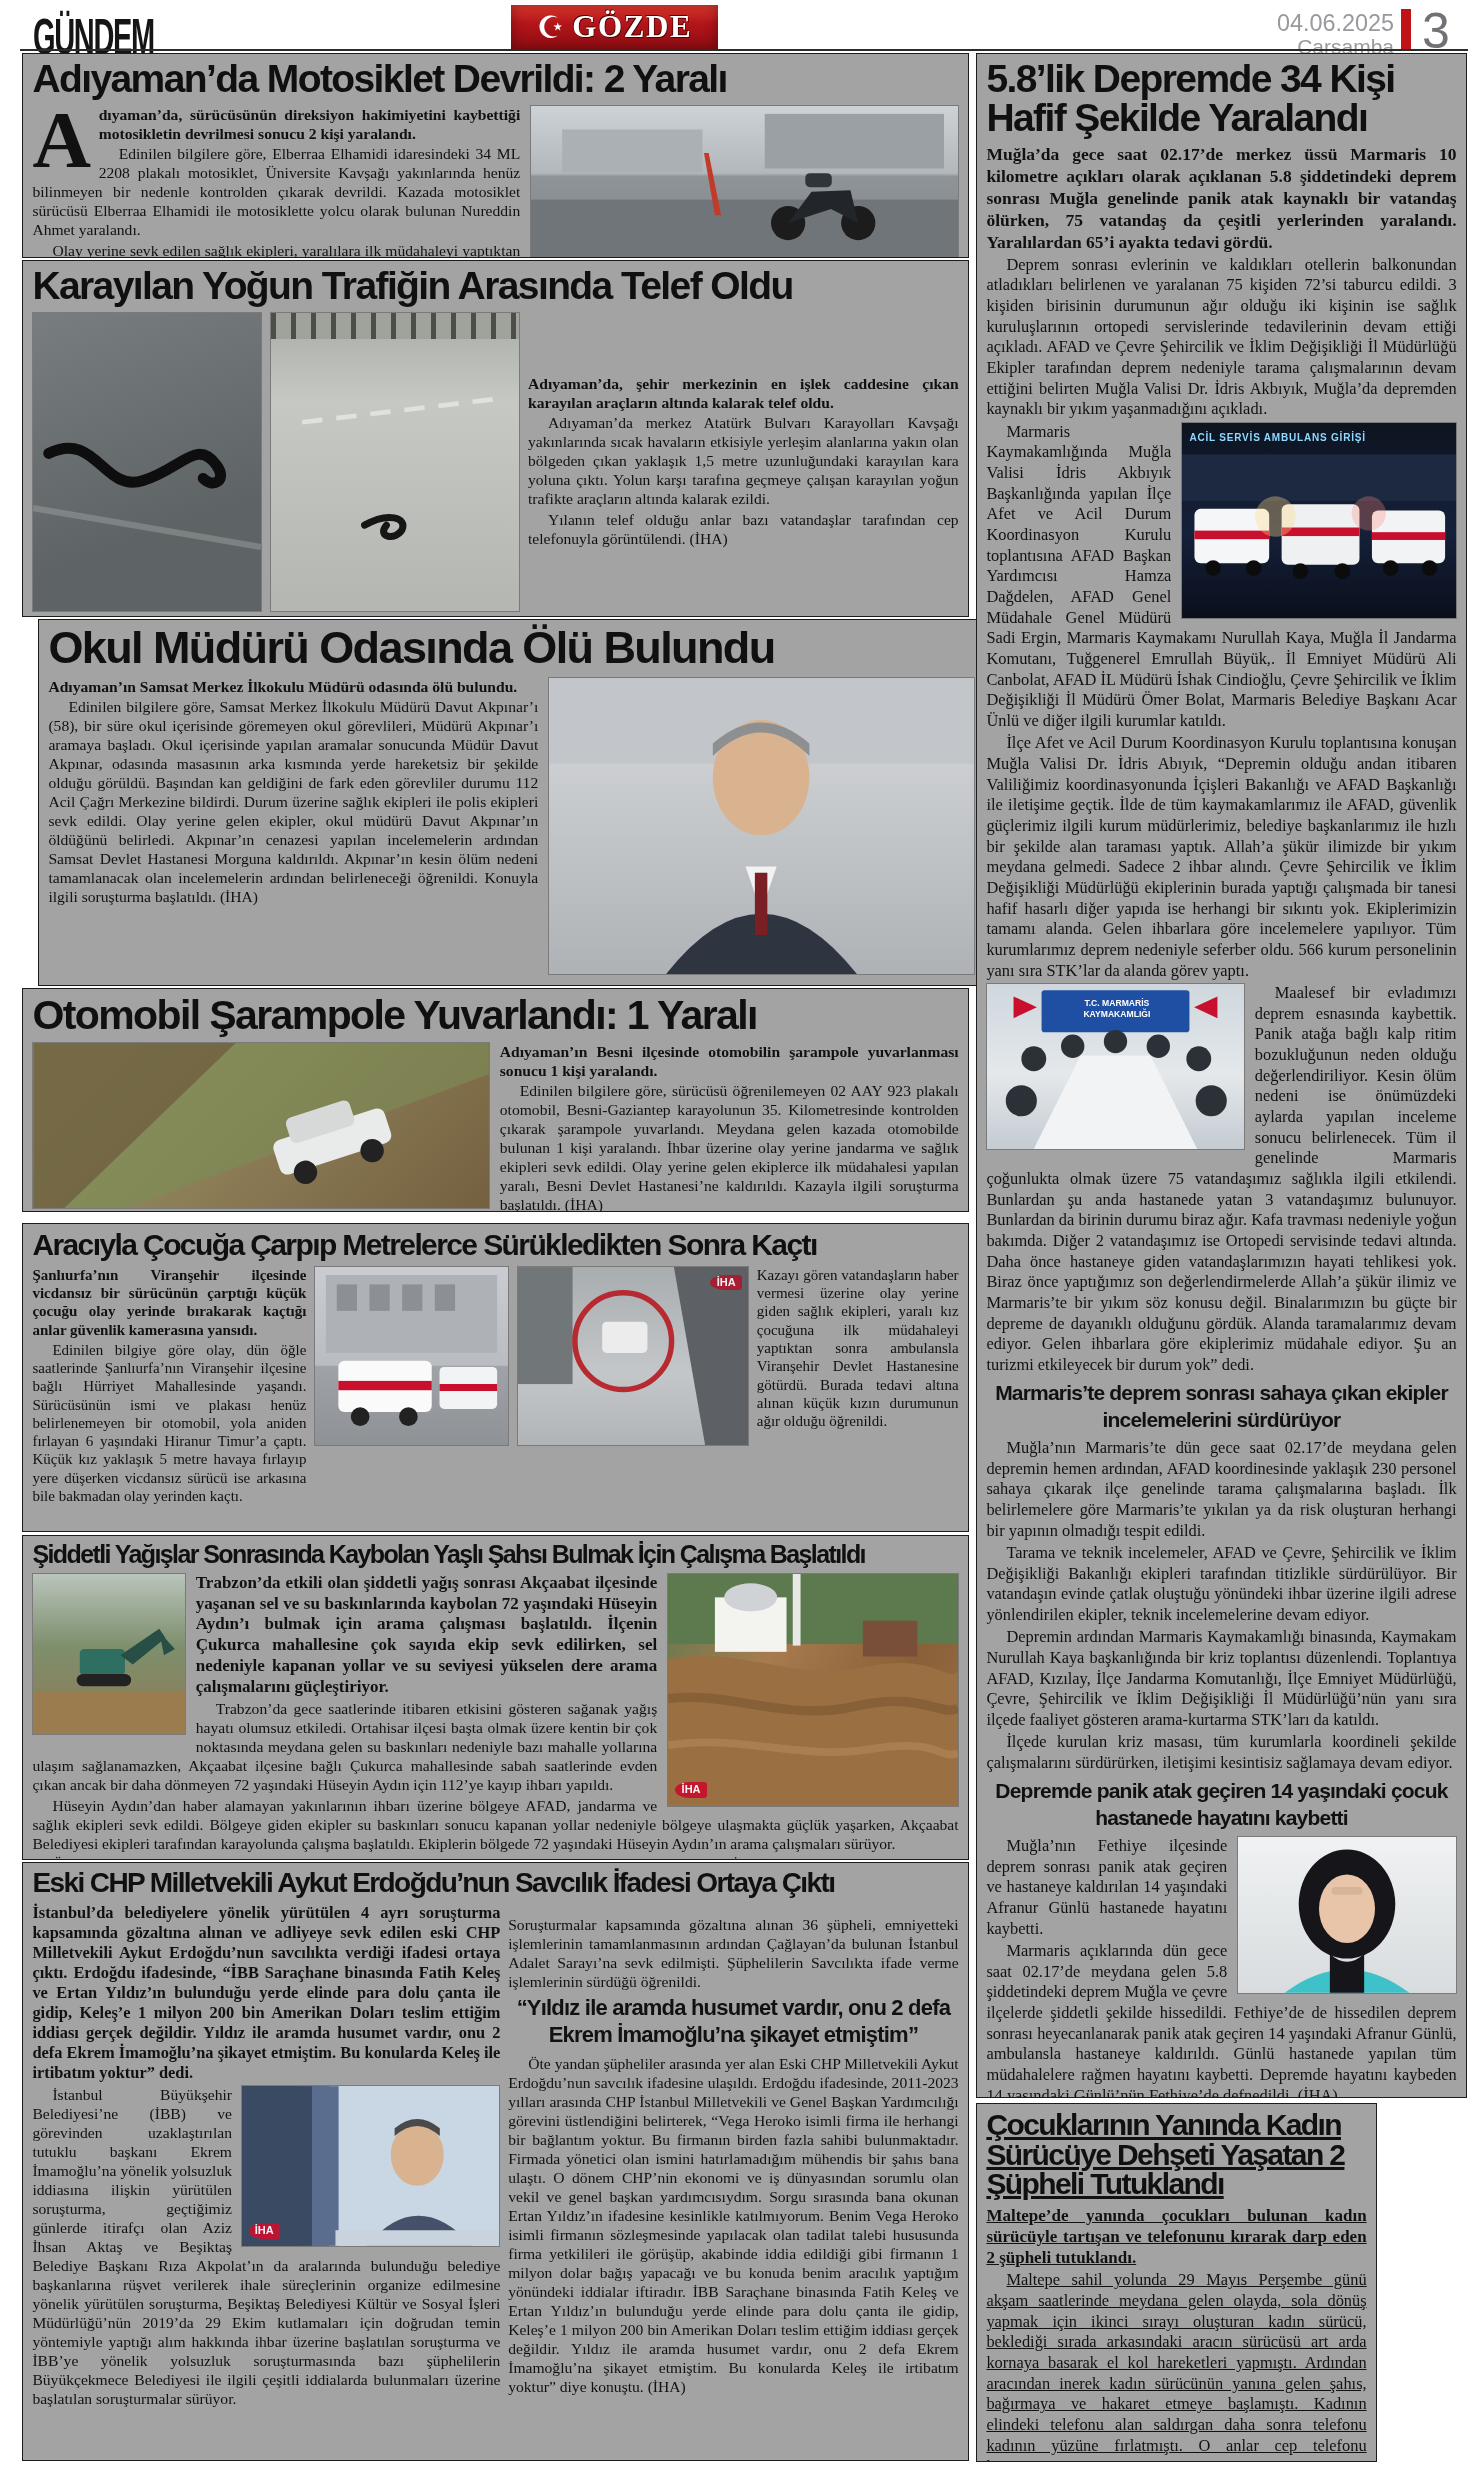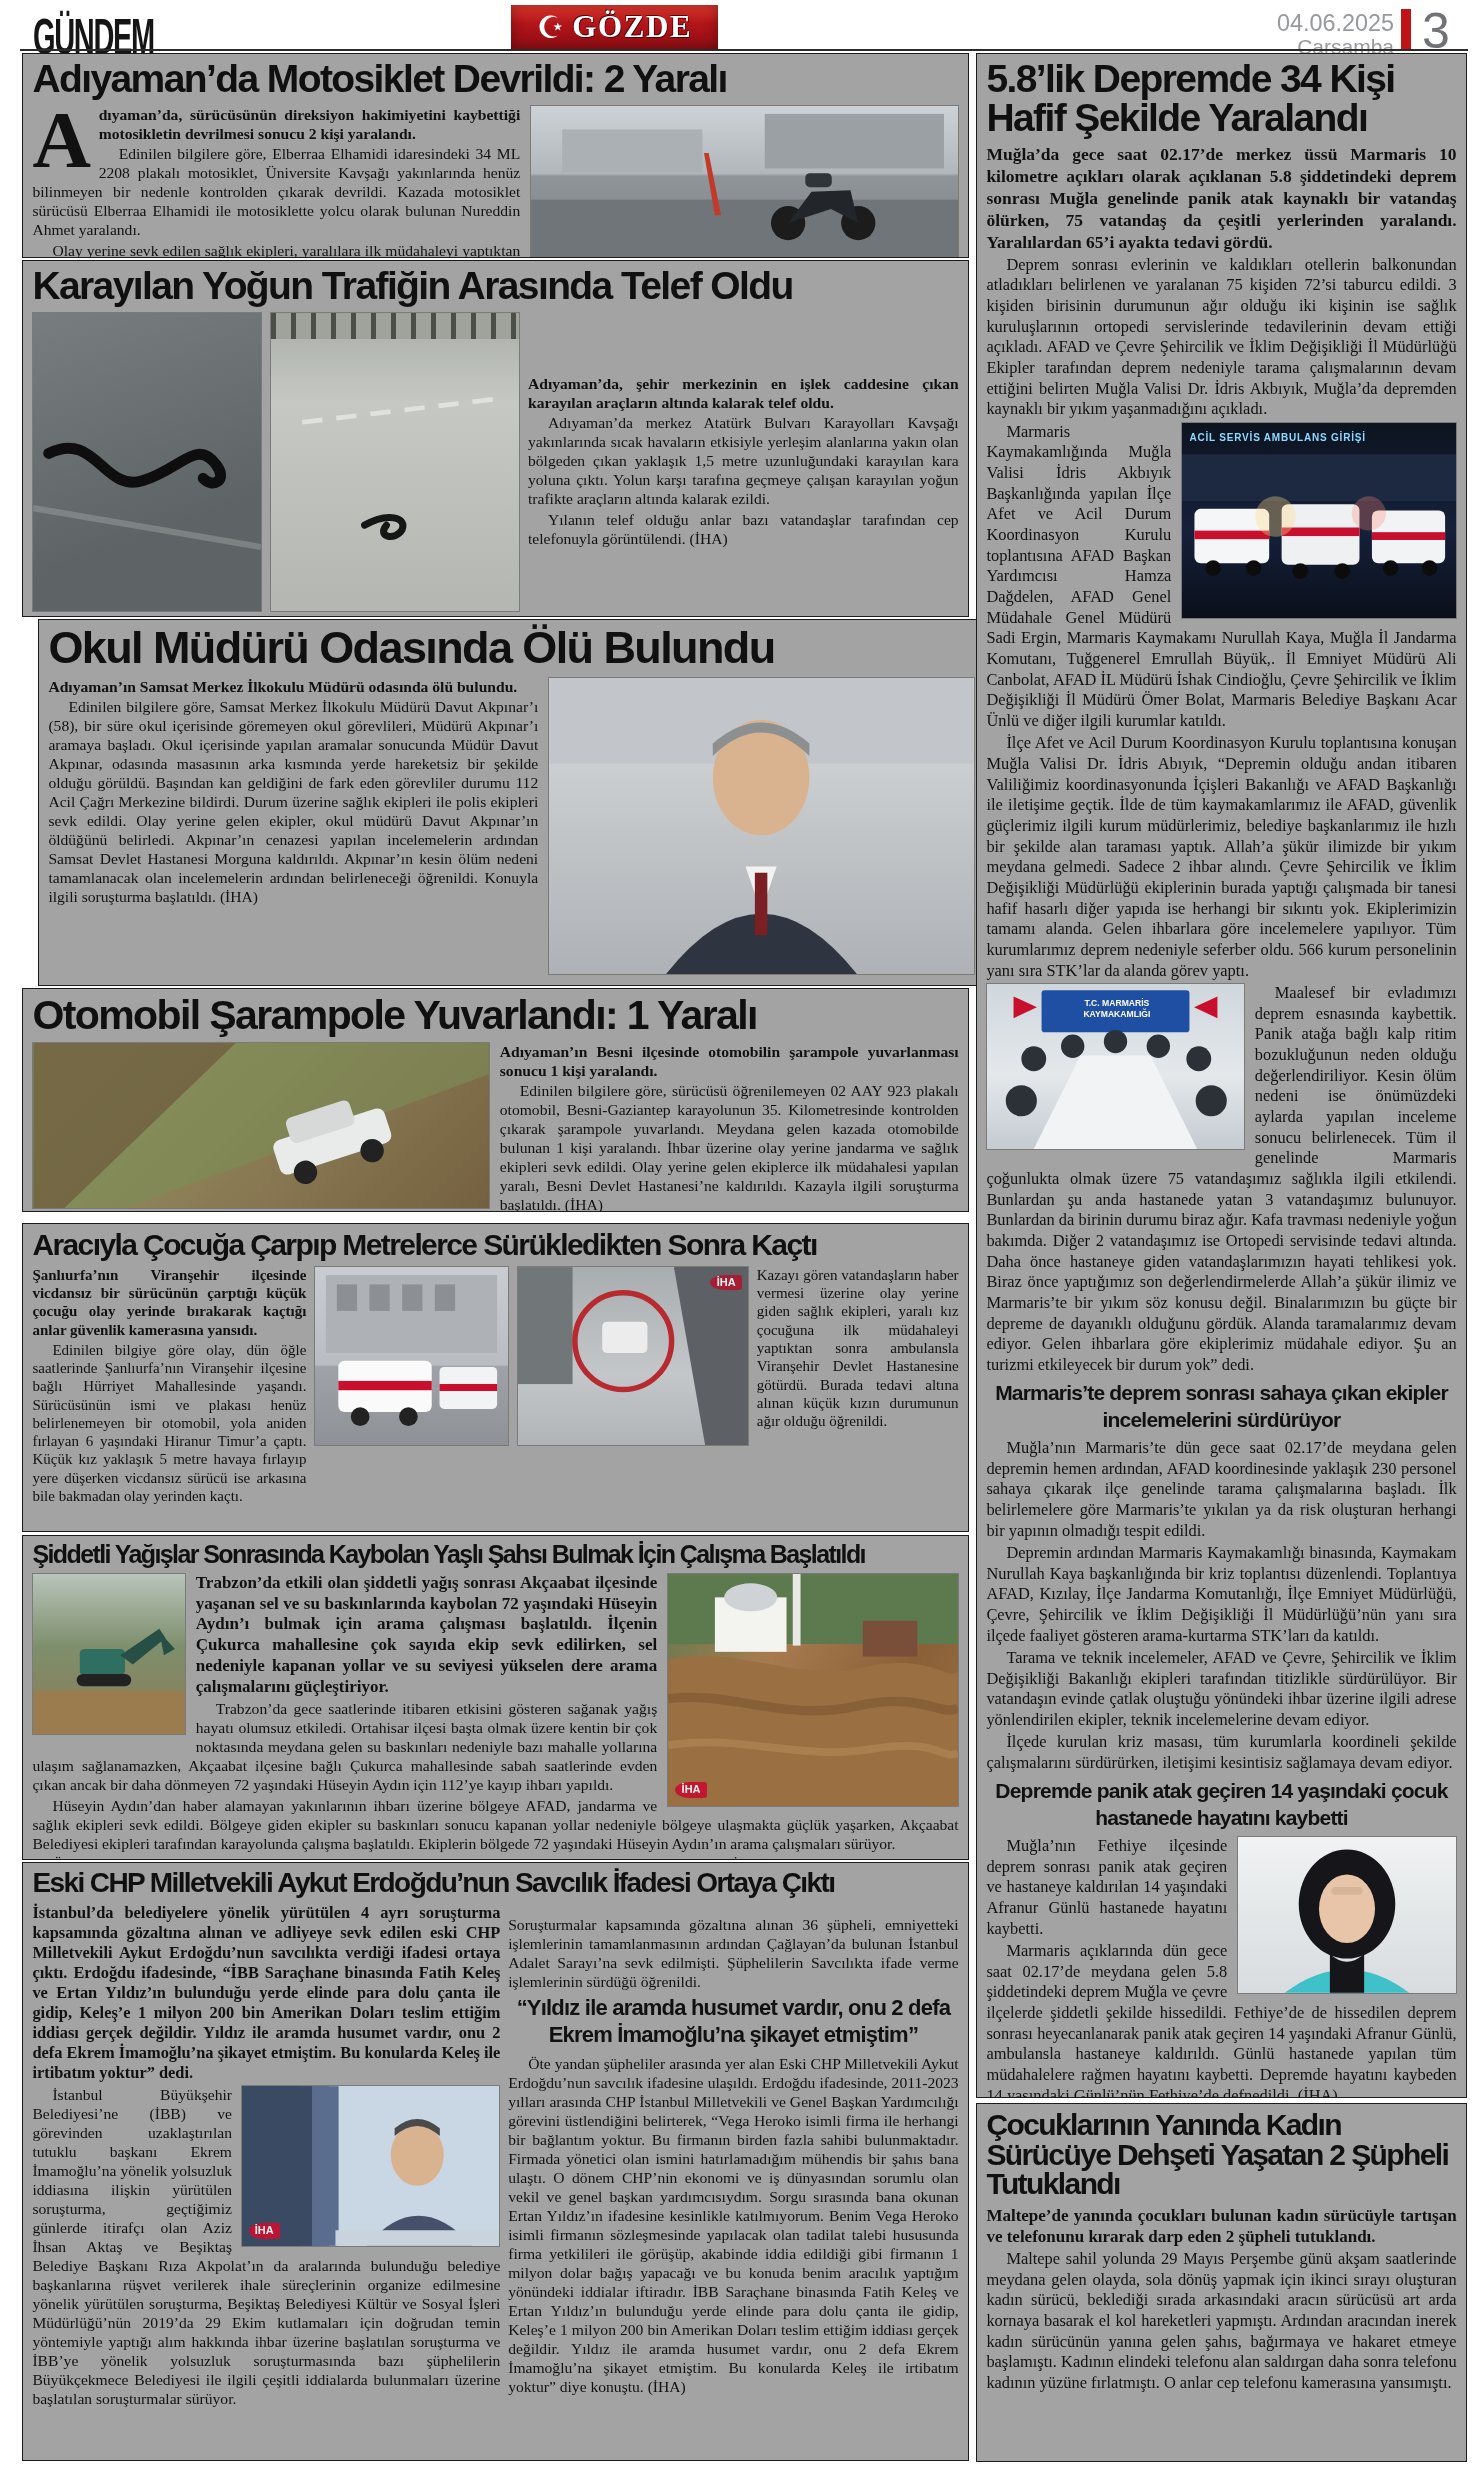--- a/index.html
+++ b/index.html
@@ -309,39 +309,39 @@
               <circle cx="272" cy="96" r="16"></circle>
             <circle cx="44" cy="150" r="20"></circle>
               <circle cx="288" cy="150" r="20"></circle>
           </g>
         </svg>
         <span class="sign" style="left:67px;top:14px;color:#fff;font-size:8.6px;width:125px;text-align:center;">T.C. MARMARİS KAYMAKAMLIĞI</span>
       </div>
       <p>Maalesef bir evladımızı deprem esnasında kaybettik. Panik atağa bağlı kalp ritim bozukluğunun neden olduğu değerlendiriliyor. Kesin ölüm nedeni ise önümüzdeki aylarda yapılan inceleme sonucu belirlenecek. Tüm il genelinde Marmaris çoğunlukta olmak üzere 75 vatandaşımız sağlıkla ilgili etkilendi. Bunlardan şu anda hastanede yatan 3 vatandaşımız bulunuyor. Bunlardan da birinin durumu biraz ağır. Kafa travması nedeniyle yoğun bakımda. Diğer 2 vatandaşımız ise Ortopedi servisinde tedavi altında. Daha önce hastaneye giden vatandaşlarımızın hayati tehlikesi yok. Biraz önce yaptığımız son değerlendirmelerde Allah’a şükür ilimiz ve Marmaris’te bir yıkım söz konusu değil. Binalarımızın bu güçte bir depreme de dayanıklı olduğunu gördük. Alanda taramalarımız devam ediyor. Gelen ihbarlara göre ekiplerimiz müdahale ediyor. Şu an turizmi etkileyecek bir durum yok” dedi.</p>
       <div class="subhead q-sub">Marmaris’te deprem sonrası sahaya çıkan ekipler incelemelerini sürdürüyor</div>
       <p>Muğla’nın Marmaris’te dün gece saat 02.17’de meydana gelen depremin hemen ardından, AFAD koordinesinde yaklaşık 230 personel sahaya çıkarak ilçe genelinde tarama çalışmalarına başladı. İlk belirlemelere göre Marmaris’te yıkılan ya da risk oluşturan herhangi bir yapının olmadığı tespit edildi.</p>
+      <p>Tarama ve teknik incelemeler, AFAD ve Çevre, Şehircilik ve İklim Değişikliği Bakanlığı ekipleri tarafından titizlikle sürdürülüyor. Bir vatandaşın evinde çatlak oluştuğu yönündeki ihbar üzerine ilgili adrese yönlendirilen ekipler, teknik incelemelerine devam ediyor.</p>
       <p>Depremin ardından Marmaris Kaymakamlığı binasında, Kaymakam Nurullah Kaya başkanlığında bir kriz toplantısı düzenlendi. Toplantıya AFAD, Kızılay, İlçe Jandarma Komutanlığı, İlçe Emniyet Müdürlüğü, Çevre, Şehircilik ve İklim Değişikliği İl Müdürlüğü’nün yanı sıra ilçede faaliyet gösteren arama-kurtarma STK’ları da katıldı.</p>
-      <p>Tarama ve teknik incelemeler, AFAD ve Çevre, Şehircilik ve İklim Değişikliği Bakanlığı ekipleri tarafından titizlikle sürdürülüyor. Bir vatandaşın evinde çatlak oluştuğu yönündeki ihbar üzerine ilgili adrese yönlendirilen ekipler, teknik incelemelerine devam ediyor.</p>
       <p>İlçede kurulan kriz masası, tüm kurumlarla koordineli şekilde çalışmalarını sürdürürken, iletişimi kesintisiz sağlamaya devam ediyor.</p>
       <div class="subhead q-sub">Depremde panik atak geçiren 14 yaşındaki çocuk hastanede hayatını kaybetti</div>
       <div class="photo ph-girl f-right" style="width:218px;height:156px;">
         <svg width="218" height="156" viewBox="0 0 280 200">
           <ellipse cx="140" cy="86" rx="62" ry="70" fill="#15151a"></ellipse>
           <ellipse cx="140" cy="92" rx="36" ry="44" fill="#e8c5a8"></ellipse>
           <rect x="120" y="64" width="40" height="10" rx="5" fill="#caa88e" opacity=".6"></rect>
           <path d="M60 200 Q140 140 220 200 Z" fill="#3fc1c9"></path>
           <path d="M118 150 Q140 170 162 150 L162 200 L118 200 Z" fill="#15151a"></path>
         </svg>
       </div>
       <p>Muğla’nın Fethiye ilçesinde deprem sonrası panik atak geçiren ve hastaneye kaldırılan 14 yaşındaki Afranur Günlü hastanede hayatını kaybetti.</p>
       <p>Marmaris açıklarında dün gece saat 02.17’de meydana gelen 5.8 şiddetindeki deprem Muğla ve çevre ilçelerde şiddetli şekilde hissedildi. Fethiye’de de hissedilen deprem sonrası heyecanlanarak panik atak geçiren 14 yaşındaki Afranur Günlü, ambulansla hastaneye kaldırıldı. Günlü hastanede yapılan tüm müdahalelere rağmen hayatını kaybetti. Depremde hayatını kaybeden 14 yaşındaki Günlü’nün Fethiye’de defnedildi. (İHA)</p>
     </div>
   </div>
 
-  <div class="box" style="left:976px;top:2103px;width:491px;height:359px;">
+  <div class="box" style="left:976px;top:2103px;width:401px;height:359px;text-decoration:underline;">
     <div class="headline" style="font-size:30px;">Çocuklarının Yanında Kadın Sürücüye Dehşeti Yaşatan 2 Şüpheli Tutuklandı</div>
     <div class="body body-lg">
       <p class="lead noind" style="font-size:17px;">Maltepe’de yanında çocukları bulunan kadın sürücüyle tartışan ve telefonunu kırarak darp eden 2 şüpheli tutuklandı.</p>
       <p>Maltepe sahil yolunda 29 Mayıs Perşembe günü akşam saatlerinde meydana gelen olayda, sola dönüş yapmak için ikinci sırayı oluşturan kadın sürücü, beklediği sırada arkasındaki aracın sürücüsü art arda kornaya basarak el kol hareketleri yapmıştı. Ardından aracından inerek kadın sürücünün yanına gelen şahıs, bağırmaya ve hakaret etmeye başlamıştı. Kadının elindeki telefonu alan saldırgan daha sonra telefonu kadının yüzüne fırlatmıştı. O anlar cep telefonu kamerasına yansımıştı.</p>
     </div>
   </div>
 
 </div>
 
 

